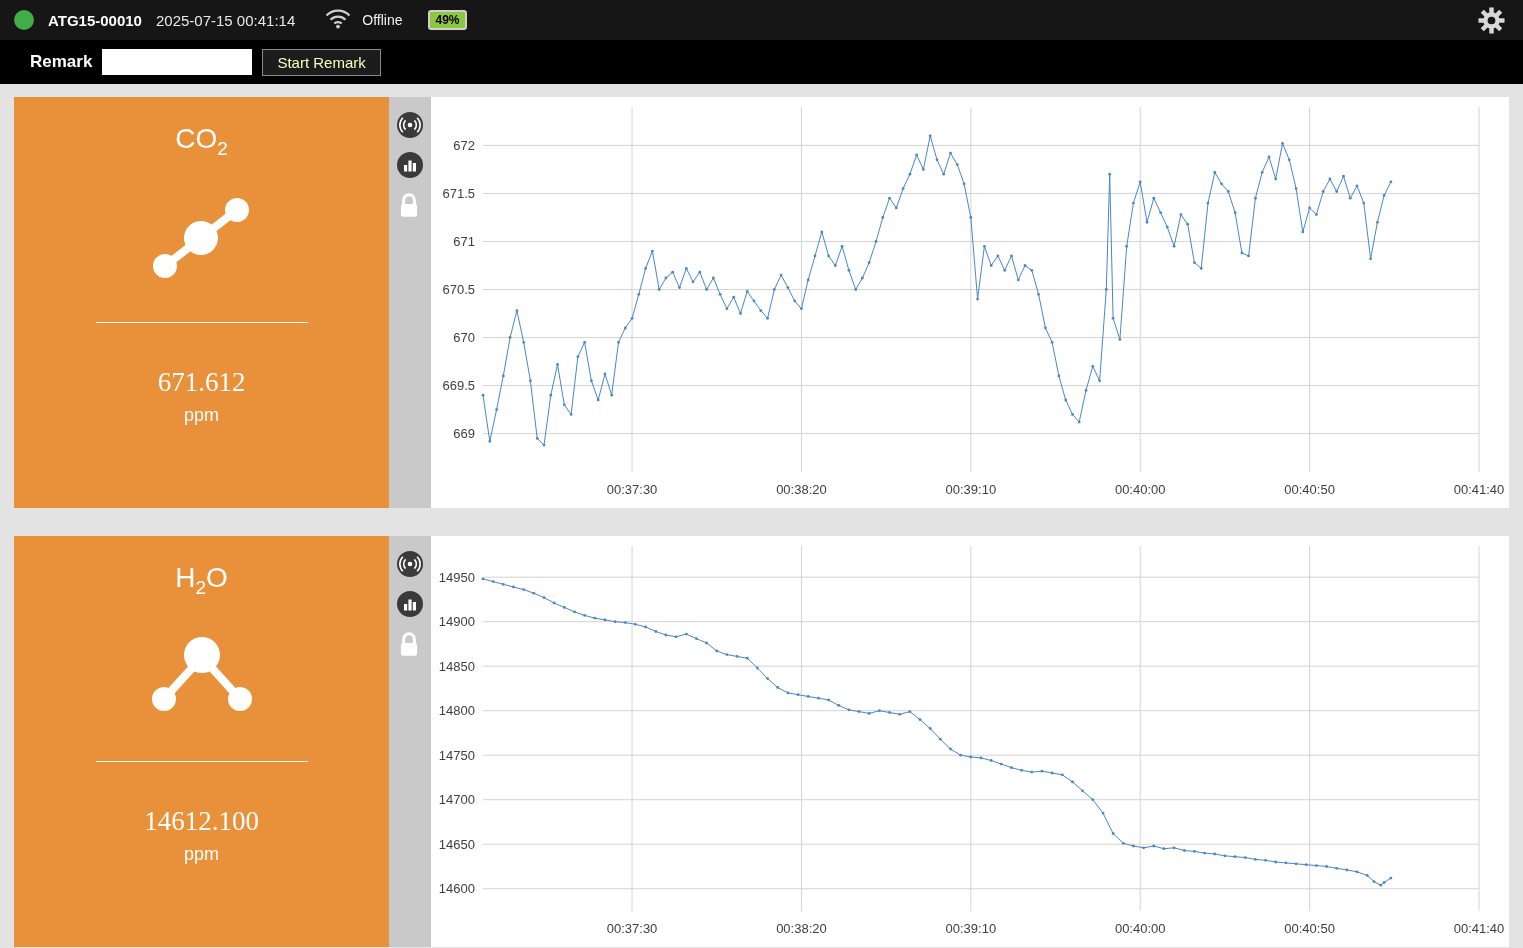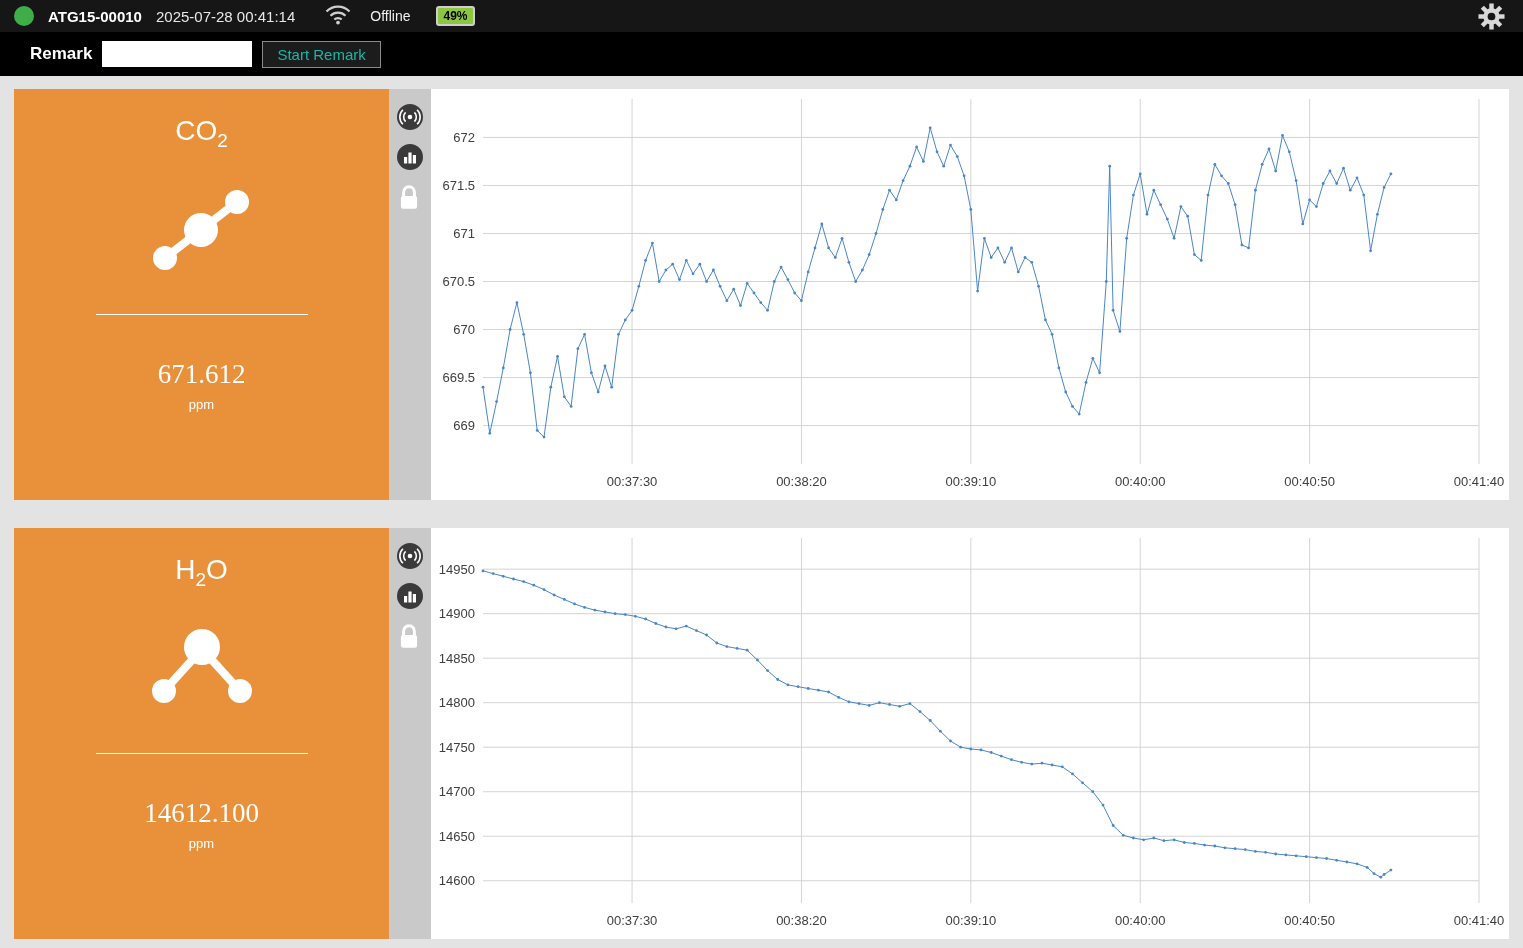--- a/index.html
+++ b/index.html
@@ -4,78 +4,78 @@
 <style>
   * { box-sizing: border-box; }
   html,body { margin:0; padding:0; }
   body {
     width:1523px; height:948px; overflow:hidden;
     background:#e3e3e3;
     font-family:"Liberation Sans", sans-serif;
   }
   
   .topbar {
-    height:32px; background:#161616;
+    height:40px; background:#161616;
     display:flex; align-items:center; gap:14px;
     padding:0 18px 0 14px;
   }
   .status-dot { width:20px; height:20px; border-radius:50%; background:#3fae49; flex-shrink:0; }
   .device-id { color:#ffffff; font-weight:bold; font-size:15px; }
   .timestamp { color:#e8e8e8; font-size:15px; }
-  .wifi-wrap { margin-left:16px; display:flex; align-items:center; gap:19px; }
+  .wifi-wrap { margin-left:16px; display:flex; align-items:center; gap:11px; }
   .offline-label { color:#f0f0f0; font-size:14px; }
   .battery-badge {
     margin-left:12px; background:#8dc63f; color:#000;
     border:2px solid #cfcfcf; border-radius:3px;
     font-size:12px; font-weight:bold; padding:1px 5px;
   }
   .gear-wrap { margin-left:auto; cursor:pointer; display:flex; align-items:center; }
 
   
   .remarkbar {
     height:44px; background:#000;
     display:flex; align-items:center; gap:10px; padding:0 30px;
   }
   .remark-label { color:#fff; font-weight:bold; font-size:17px; }
   .remark-input { width:150px; height:26px; border:1px solid #fff; background:#fff; font-size:14px; padding:0 4px; }
   .remark-btn {
-    background:#1c1c1c; color:#14b8a6; border:1px solid #8a8a8a;
+    background:#1c1c1c; color:#fef9c3; border:1px solid #8a8a8a;
     font-size:15px; padding:4px 14px; cursor:pointer;
     font-family:"Liberation Sans", sans-serif;
   }
 
   
   .main { padding:13px 14px; display:flex; flex-direction:column; gap:28px; }
   .panel { display:flex; height:411px; }
   .card {
     width:375px; flex-shrink:0; background:#e8913a; color:#fff;
     display:flex; flex-direction:column; align-items:center; text-align:center;
   }
   .card-title { font-size:28px; margin-top:26px; }
   .card-title sub { font-size:19px; }
   .card-icon { margin-top:24px; }
   .card-sep { width:212px; border-top:1px solid #ffffff; margin-top:26px; }
   .card-value { font-size:27px; margin-top:44px;font-family:Liberation Serif, serif; }
-  .card-unit { font-size:13px; margin-top:7px; }
+  .card-unit { font-size:18px; margin-top:7px; }
   .toolstrip {
     width:42px; flex-shrink:0; background:#c9c9c9;
     display:flex; flex-direction:column; align-items:center;
     padding-top:14px; gap:12px;
   }
   .tool { width:28px; height:28px; cursor:pointer; }
   .chart-box { flex:1; background:#ffffff; }
   .chart-box svg { display:block; }
 </style>
 </head>
 <body>
 
 <div class="topbar">
   <div class="status-dot"></div>
   <div class="device-id">ATG15-00010</div>
-  <div class="timestamp">2025-07-28 00:41:14</div>
+  <div class="timestamp">2025-07-15 00:41:14</div>
   <div class="wifi-wrap">
     <span>
       <svg width="26" height="21" viewBox="0 0 26 21">
         <path d="M1.5 7.5 A 16 16 0 0 1 24.5 7.5" stroke="#cfcfcf" fill="none" stroke-width="2.2"></path>
         <path d="M5.5 11.7 A 10.5 10.5 0 0 1 20.5 11.7" stroke="#cfcfcf" fill="none" stroke-width="2.2"></path>
         <path d="M9.3 15.6 A 5.2 5.2 0 0 1 16.7 15.6" stroke="#cfcfcf" fill="none" stroke-width="2.2"></path>
         <circle cx="13" cy="18.6" r="1.9" fill="#cfcfcf"></circle>
       </svg>
     </span>
     <span class="offline-label">Offline</span>

